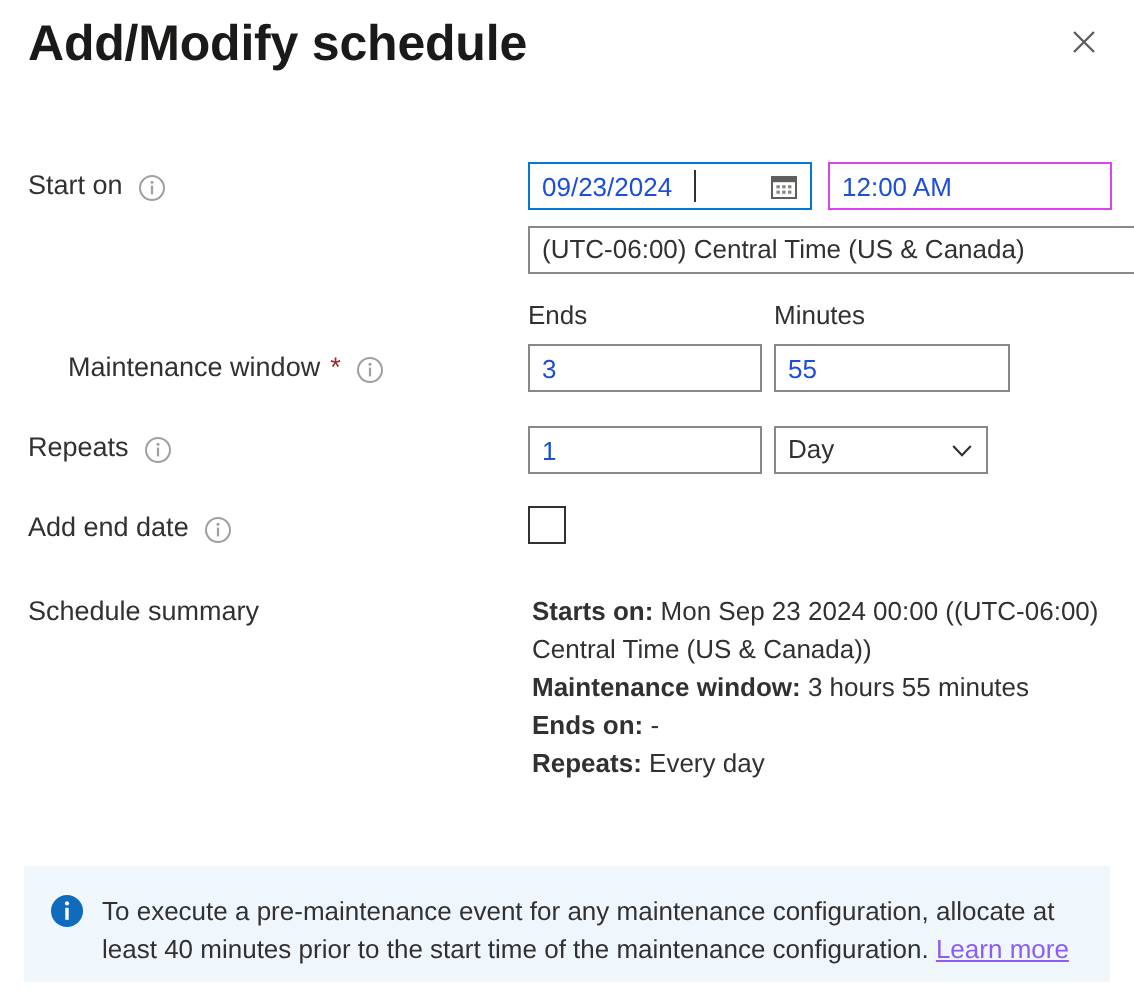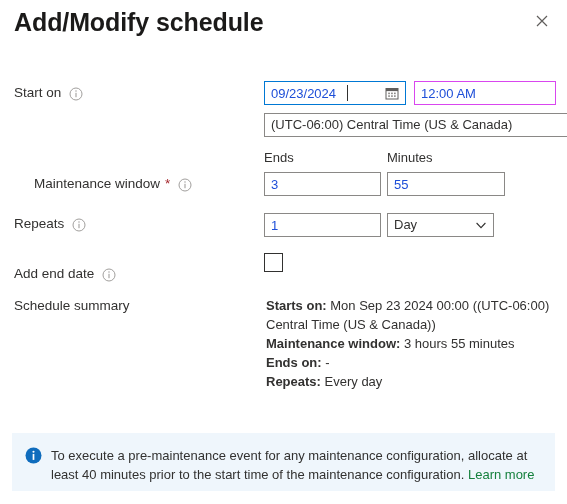--- a/index.html
+++ b/index.html
@@ -194,21 +194,22 @@
     margin-right: 9px;
     margin-top: 1px;
   }
   .banner-icon svg { display: block; }
   .banner-text {
     font-size: 13px;
     line-height: 19px;
     color: #323130;
   }
   .banner-link {
-    color: #15803d;
+    color: #8b5cf6;
+    text-decoration: underline;
     cursor: pointer;
   }
 </style>
 </head>
 <body>
 
 <div class="panel-header">
   <div class="panel-title">Add/Modify schedule</div>
   <div class="close-button">
     <svg viewBox="0 0 26 26" width="26" height="26" aria-hidden="true">
@@ -298,21 +299,21 @@
       <span>Day</span>
       <span class="chev">
         <svg viewBox="0 0 10 7" width="10" height="7">
           <path d="M0.6 1 L5 5.6 L9.4 1" fill="none" stroke="currentColor" stroke-width="1.1"></path>
         </svg>
       </span>
     </div>
   </div>
 
   <div class="row" style="top:206px;height:30px;">
-    <div class="field-label" style="top:4px;margin-top:10px;">
+    <div class="field-label" style="top:4px;">
       <span>Add end date</span>
       <span class="info-icon">
         <svg viewBox="0 0 14 14" width="14" height="14">
           <circle cx="7" cy="7" r="6" fill="none" stroke="#a19f9d" stroke-width="1"></circle>
           <circle cx="7" cy="4.1" r="0.75" fill="#a19f9d"></circle>
           <rect x="6.45" y="5.8" width="1.1" height="4.4" fill="#a19f9d"></rect>
         </svg>
       </span>
     </div>
     <div class="checkbox" style="left:264px;top:1px;"></div>

